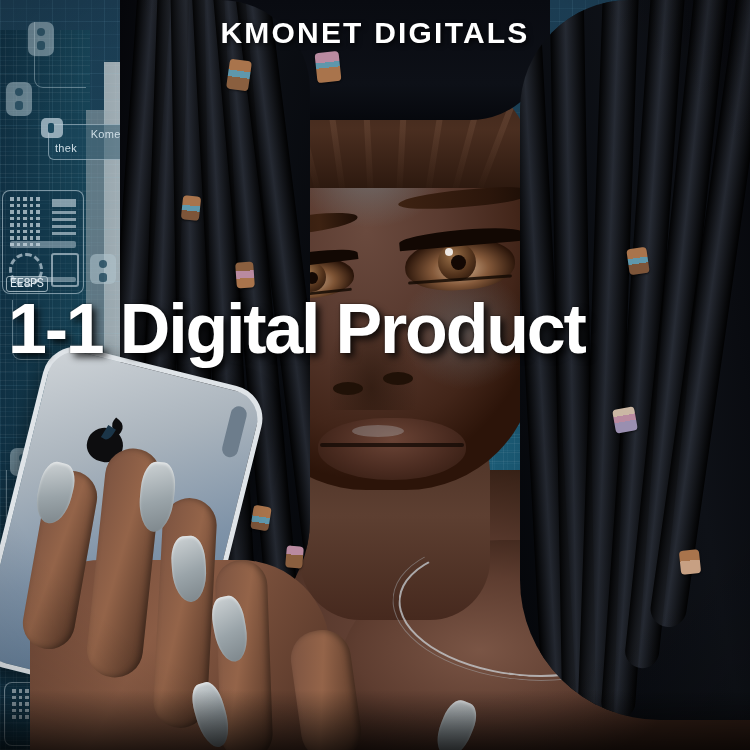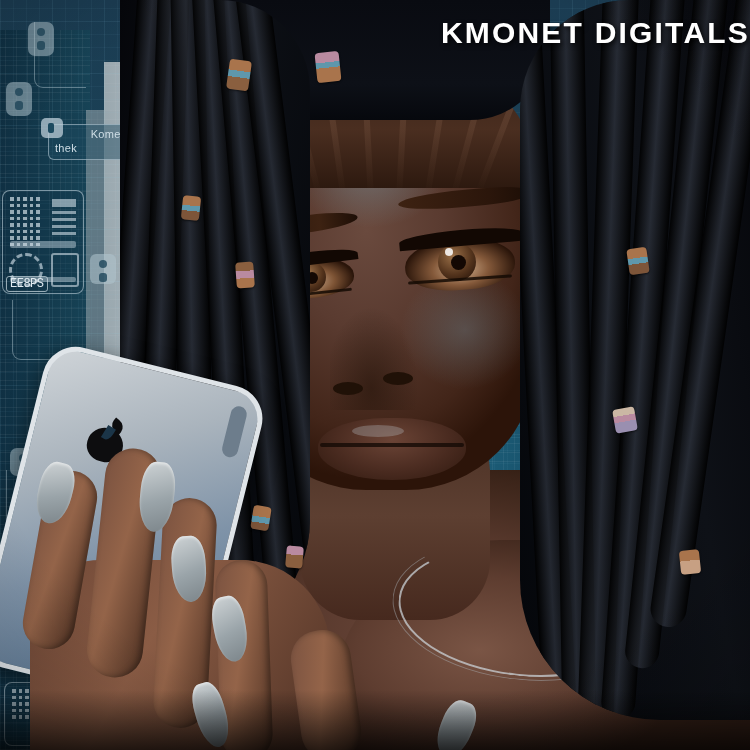--- a/index.html
+++ b/index.html
@@ -208,21 +208,21 @@
 
   .hand { position:absolute; background:linear-gradient(120deg,#6e4736,#8a5c45 40%,#4f3124); }
   .finger { position:absolute; border-radius:28px;
             background:linear-gradient(100deg,#7a5240,#946449 45%,#513324);
             box-shadow:inset -3px 0 6px rgba(0,0,0,.35); }
   .nail { position:absolute; border-radius:46% 46% 60% 60%;
           background:linear-gradient(160deg,#cfd4d6,#9aa4a9 55%,#7b8489);
           box-shadow:inset 0 2px 3px rgba(255,255,255,.5); }
 
   
-  .brand { position:absolute; left:0; right:0; top:16px; text-align:right;
+  .brand { position:absolute; left:0; right:0; top:16px; text-align:center;
            color:#fff; font-size:30px; font-weight:bold; letter-spacing:2.2px;
            font-family:"Liberation Sans", sans-serif;
            text-shadow:2px 2px 5px rgba(0,0,0,.75); }
   .title { position:absolute; left:8px; width:742px; color:#fff; font-weight:bold;
            font-size:70px; line-height:.96; letter-spacing:-2.2px;
            font-family:"Liberation Sans", sans-serif;
            text-shadow:4px 4px 7px rgba(0,0,0,.8), 0 0 2px rgba(0,0,0,.6); white-space:nowrap; }
   .line1 { top:296px; }
   .line2 { top:372px; }
 
@@ -555,14 +555,15 @@
     <div class="nail" style="left:172px; top:536px; width:34px; height:66px; transform:rotate(-4deg);"></div>
     <div class="nail" style="left:214px; top:596px; width:32px; height:66px; transform:rotate(-10deg);"></div>
     <div class="nail" style="left:196px; top:682px; width:30px; height:66px; transform:rotate(-16deg);"></div>
     <div class="nail" style="left:440px; top:700px; width:32px; height:58px; transform:rotate(22deg);"></div>
   </div>
 
   <div class="vig"></div>
   <div class="bottomfade"></div>
 
   <div class="brand">KMONET DIGITALS</div>
+  <div class="title line1">1-1 Digital Product</div>
 
 </div>
 
 </body></html>

